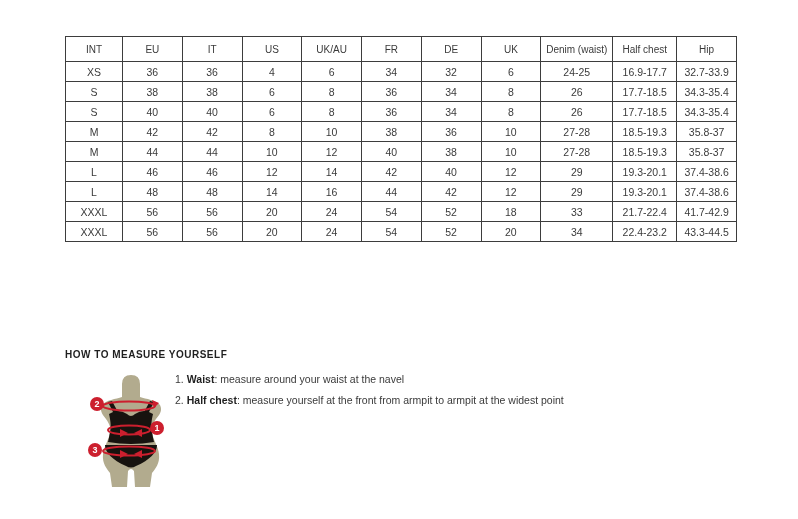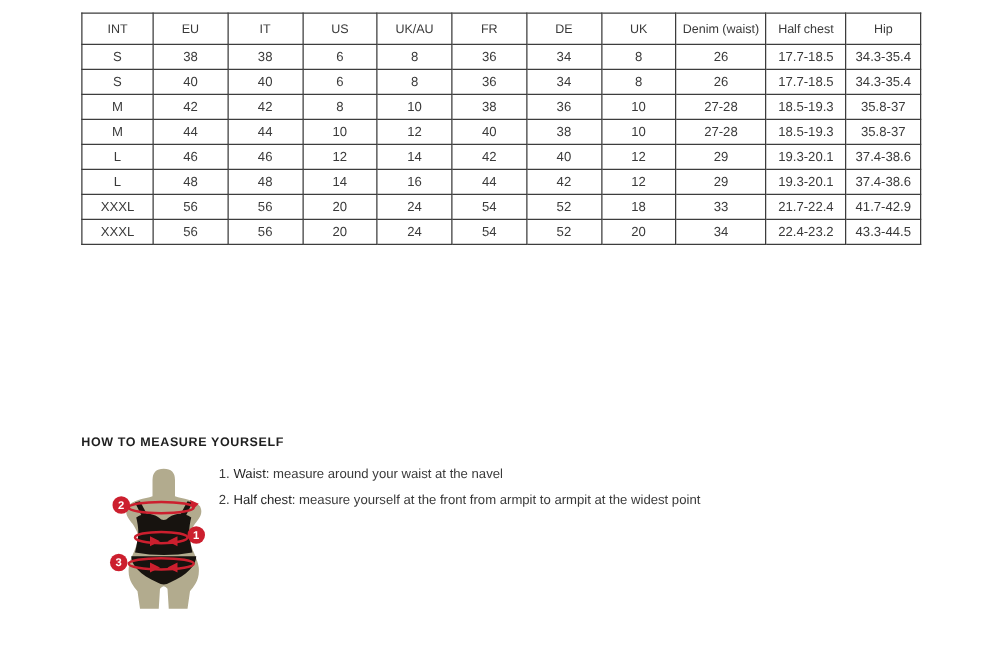--- a/index.html
+++ b/index.html
@@ -6,21 +6,21 @@
   html, body { margin: 0; padding: 0; }
   body {
     width: 798px; height: 519px;
     background: #ffffff;
     font-family: "Liberation Sans", sans-serif;
   }
   .page { position: relative; width: 798px; height: 519px; background: #ffffff; overflow: hidden; }
 
   
   table.size-table {
-    position: absolute; left: 65px; top: 10px;
+    position: absolute; left: 65px; top: 36px;
     width: 672px;
     border-collapse: collapse;
     table-layout: fixed;
   }
   table.size-table th, table.size-table td {
     border: 1px solid #3d3d3d;
     text-align: center;
     vertical-align: middle;
     color: #3a3a3a;
     font-weight: 400;
@@ -37,21 +37,21 @@
     font-size: 10px; font-weight: 700;
     letter-spacing: 0.5px;
     color: #1f1f1f;
   }
   .steps {
     position: absolute; left: 175px; top: 369px;
     font-size: 10.5px; color: #3a3a3a;
   }
   .step { height: 21px; line-height: 21px; white-space: nowrap; }
   .step .num { margin-right: 3px; }
-  .step b { color: #1f1f1f; font-weight: 400; }
+  .step b { color: #1f1f1f; font-weight: 700; }
 
   
   svg.figure { position: absolute; left: 75px; top: 370px; width: 110px; height: 130px; }
   .badge-num {
     font-family: "Liberation Sans", sans-serif;
     font-size: 9px; font-weight: 700;
     fill: #ffffff;
   }
 </style>
 </head>
@@ -83,20 +83,33 @@
           <th>FR</th>
           <th>DE</th>
           <th>UK</th>
           <th>Denim (waist)</th>
           <th>Half chest</th>
           <th>Hip</th>
         </tr>
     </thead>
     <tbody>
         <tr>
+          <td>XS</td>
+          <td>36</td>
+          <td>36</td>
+          <td>4</td>
+          <td>6</td>
+          <td>34</td>
+          <td>32</td>
+          <td>6</td>
+          <td>24-25</td>
+          <td>16.9-17.7</td>
+          <td>32.7-33.9</td>
+        </tr>
+        <tr>
           <td>S</td>
           <td>38</td>
           <td>38</td>
           <td>6</td>
           <td>8</td>
           <td>36</td>
           <td>34</td>
           <td>8</td>
           <td>26</td>
           <td>17.7-18.5</td>

